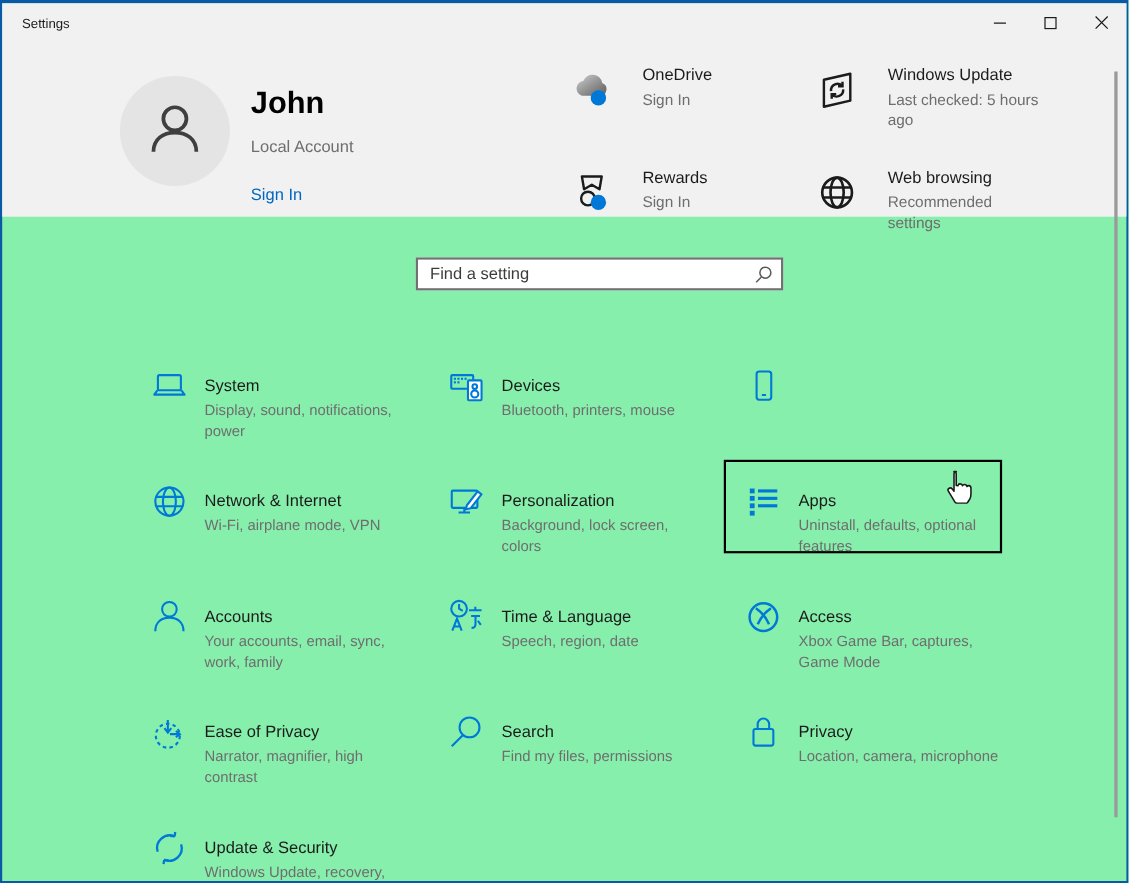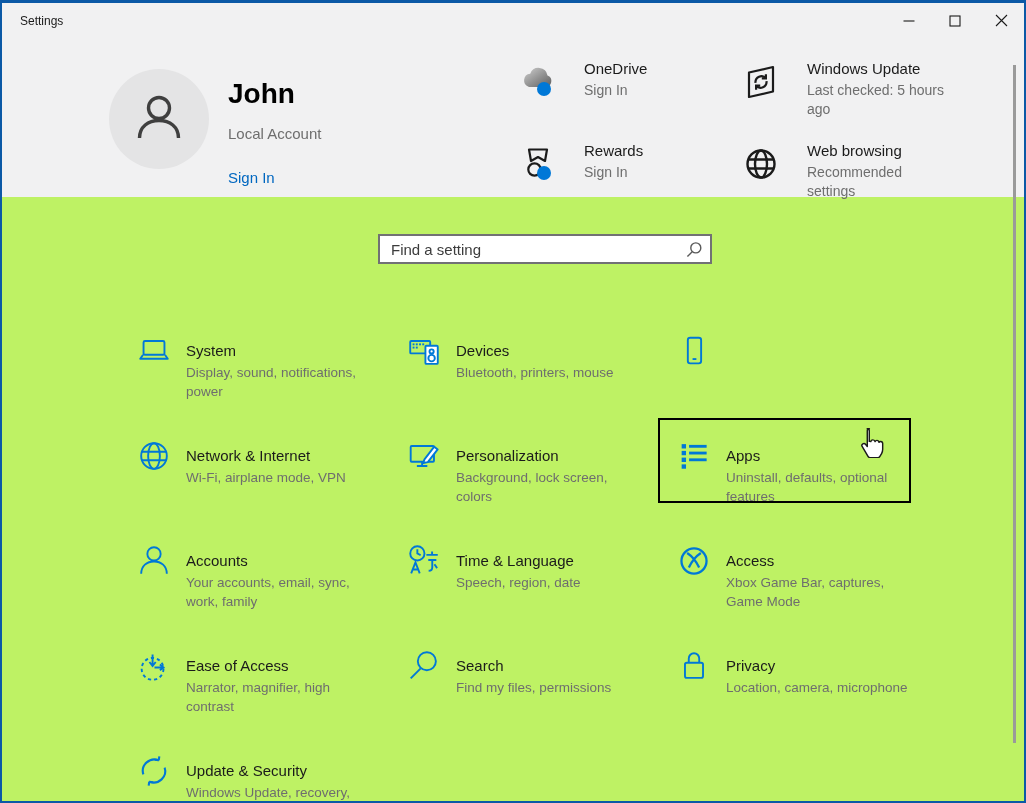--- a/index.html
+++ b/index.html
@@ -3,39 +3,39 @@
 <meta charset="utf-8">
 <style>
   html,body{margin:0;padding:0;}
   body{
     width:1026px;height:803px;overflow:hidden;position:relative;
     font-family:"Liberation Sans",sans-serif;background:#ffffff;
     -webkit-font-smoothing:antialiased;
   }
   .window{
     position:absolute;inset:0;box-sizing:border-box;
-    border:2px solid #0b59a6;border-top:3px solid #0b59a6;background:#bef264;
+    border:2px solid #0b59a6;border-top:3px solid #0b59a6;background:#86efac;
   }
   
   .header-band{position:absolute;left:0;top:0;width:100%;height:194px;background:#f1f1f2;}
   .titlebar{position:absolute;left:0;top:0;width:100%;height:38px;}
   .app-title{position:absolute;left:18px;top:11px;font-size:12px;color:#1b1b1b;}
   .controls{position:absolute;right:0;top:0;display:flex;}
   .ctrl{width:46px;height:38px;display:flex;align-items:center;justify-content:center;
         background:transparent;border:none;padding:0;cursor:default;}
   
   .avatar{position:absolute;left:107px;top:66px;width:100px;height:100px;border-radius:50%;
           background:#e4e4e5;display:flex;align-items:center;justify-content:center;}
   .user-info{position:absolute;left:226px;top:76px;}
   .user-name{font-size:28px;font-weight:700;color:#000;line-height:1.1;margin-bottom:15px;}
   .user-type{font-size:15px;color:#6e6e6e;margin-bottom:27px;}
   .user-signin{font-size:15px;color:#0067c0;cursor:pointer;}
   
   .quick-grid{position:absolute;left:514px;top:55px;display:grid;
-              grid-template-columns:223px 280px;row-gap:21px;}
+              grid-template-columns:223px 280px;row-gap:32px;}
   .quick-item{display:flex;gap:24px;cursor:pointer;}
   .qi-icon{width:44px;height:44px;flex:none;margin-top:2px;}
   .qi-text{display:block;width:150px;}
   .qi-title{display:block;font-size:15px;color:#1b1b1b;margin:2px 0 4px;white-space:nowrap;}
   .qi-sub{display:block;font-size:14px;color:#6e6e6e;line-height:1.35;}
   .quick-item[data-id="windows-update"] .qi-sub{max-width:138px;}
   .quick-item[data-id="web-browsing"] .qi-sub{max-width:112px;}
   
   .search-wrap{position:absolute;top:231px;left:346px;width:334px;height:30px;margin-left:30px;}
   .search-input{box-sizing:border-box;width:100%;height:100%;border:2px solid #717174;background:#fff;
@@ -276,21 +276,21 @@
       <span class="tile-sub">Xbox Game Bar, captures, Game Mode</span>
     </span>
   </div>
       <div class="tile" data-id="ease-of-access">
     <span class="tile-icon"><svg viewBox="0 0 40 40" width="38" height="38" fill="none" stroke="#0078d7" stroke-width="2">
             <circle cx="18.5" cy="23" r="11.5" stroke-dasharray="3.4 3.1"></circle>
             <path d="M18.5 8 v12 m-3.3 -4.2 l3.3 4.2 3.3 -4.2"></path>
             <path d="M20.5 21.5 h9.5 m-3.8 -3 l3.8 3 -3.8 3"></path>
           </svg></span>
     <span class="tile-text">
-      <span class="tile-title">Ease of Access</span>
+      <span class="tile-title">Ease of Privacy</span>
       <span class="tile-sub">Narrator, magnifier, high contrast</span>
     </span>
   </div>
       <div class="tile" data-id="search">
     <span class="tile-icon"><svg viewBox="0 0 40 40" width="38" height="38" fill="none" stroke="#0078d7" stroke-width="2">
             <circle cx="23" cy="15" r="9.5"></circle>
             <path d="M16.5 22.5 L6 33"></path>
           </svg></span>
     <span class="tile-text">
       <span class="tile-title">Search</span>

